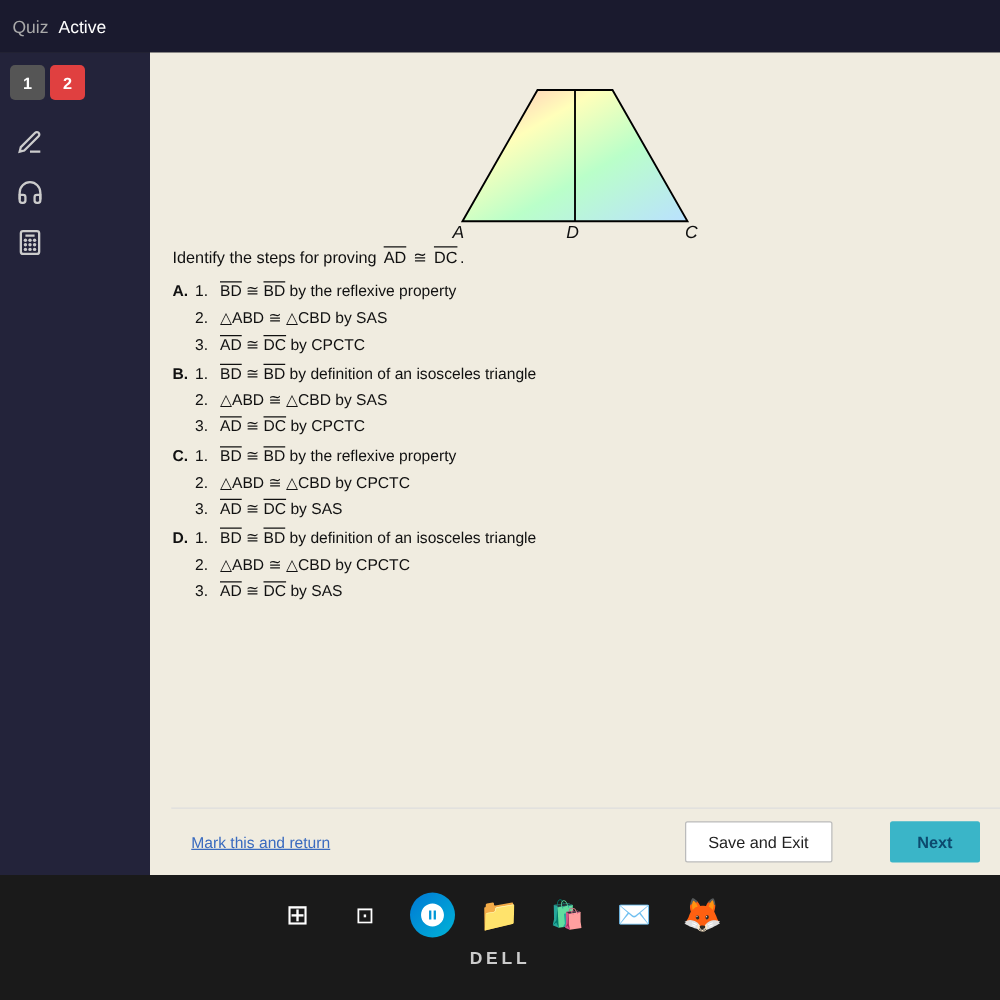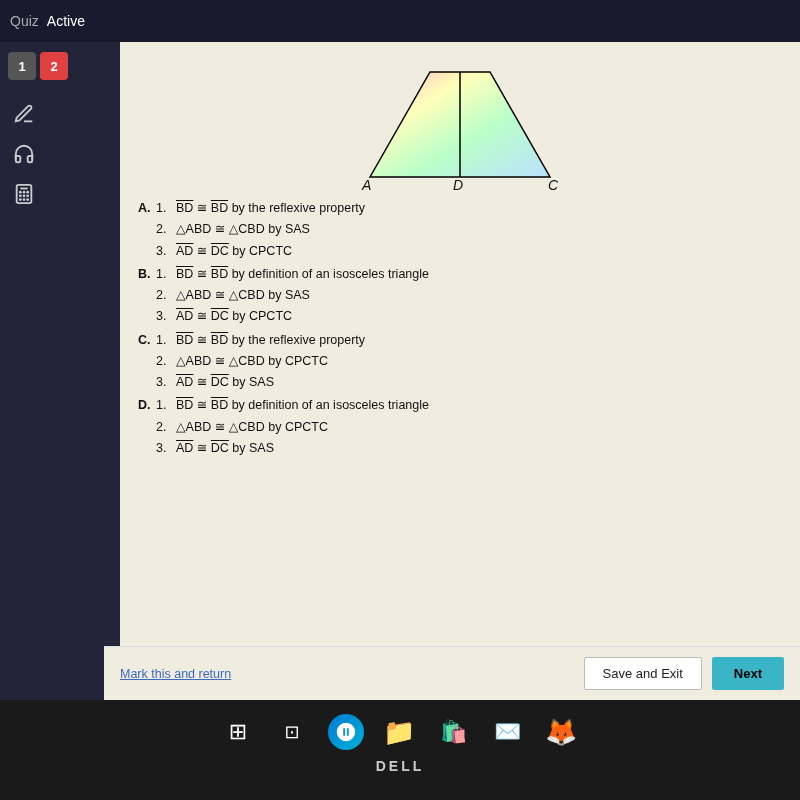--- a/index.html
+++ b/index.html
@@ -143,21 +143,21 @@
       gap: 4px;
     }
     .step-num {
       min-width: 16px;
     }
 
     
     .bottom-bar {
       position: absolute;
       bottom: 100px;
-      left: 104px;
+      left: 137px;
       right: 0;
       height: 54px;
       background: #f0ece0;
       display: flex;
       align-items: center;
       justify-content: space-between;
       padding: 16px 16px;
       border-top: 1px solid #ddd;
     }
     .mark-return-link {
@@ -179,22 +179,23 @@
       border-radius: 2px;
       color: #222;
     }
     .next-btn {
       background: #3ab5c8;
       border: none;
       padding: 8px 22px;
       font-size: 13px;
       cursor: pointer;
       border-radius: 2px;
-      color: #000000;
+      color: #0c4a6e;
       font-weight: bold;
+      margin-left: 36px;
     }
 
     
     .taskbar {
       position: absolute;
       bottom: 0;
       left: 0;
       right: 0;
       height: 100px;
       background: #1a1a1a;
@@ -301,20 +302,26 @@
       <polygon points="40,125 100,20 160,20 220,125" fill="url(#grad1)" stroke="black" stroke-width="1.5"></polygon>
 
       <line x1="130" y1="20" x2="130" y2="125" stroke="black" stroke-width="1.5"></line>
 
       <text x="32" y="138" font-size="14" font-style="italic" fill="#111">A</text>
       <text x="123" y="138" font-size="14" font-style="italic" fill="#111">D</text>
       <text x="218" y="138" font-size="14" font-style="italic" fill="#111">C</text>
     </svg>
   </div>
 
+  <div class="question-text">
+    <span>Identify the steps for proving</span>
+    <span style="text-decoration:overline; margin: 0 2px;">AD</span>
+    <span>≅</span>
+    <span style="text-decoration:overline; margin: 0 2px;">DC</span>.
+  </div>
 
   <div class="answers">
 
     <div class="choice-row">
       <span class="choice-letter">A.</span>
       <div class="choice-steps">
         <div class="step-row">
           <span class="step-num">1.</span>
           <span><span style="text-decoration:overline;">BD</span> ≅ <span style="text-decoration:overline;">BD</span> by the reflexive property</span>
         </div>

